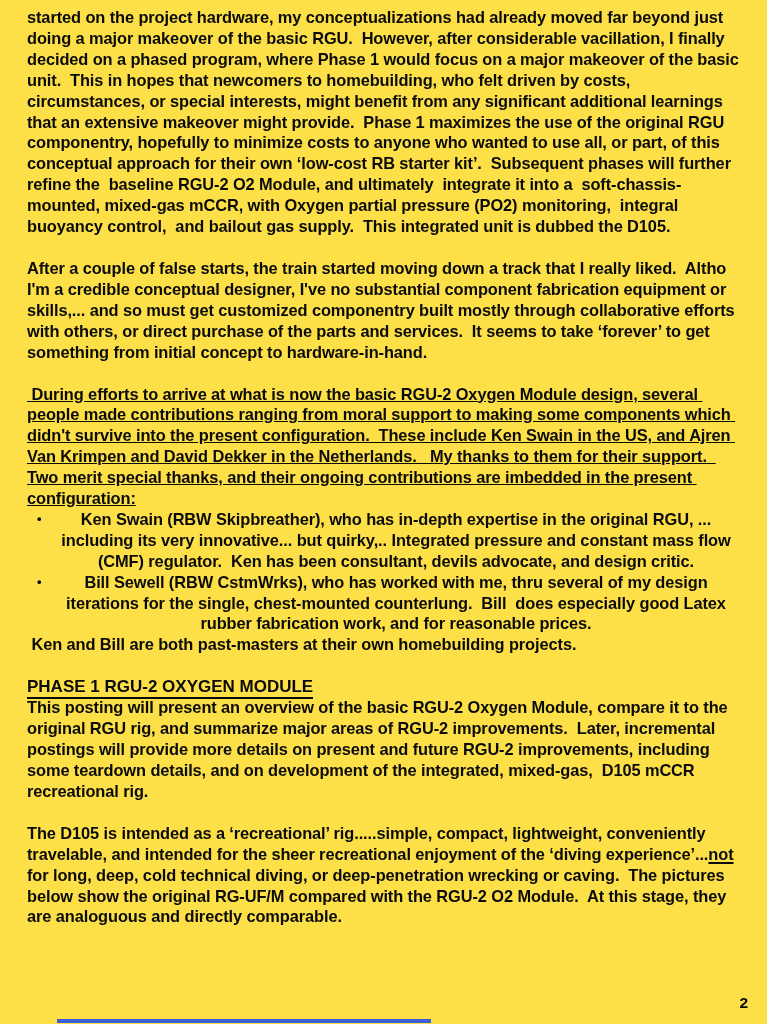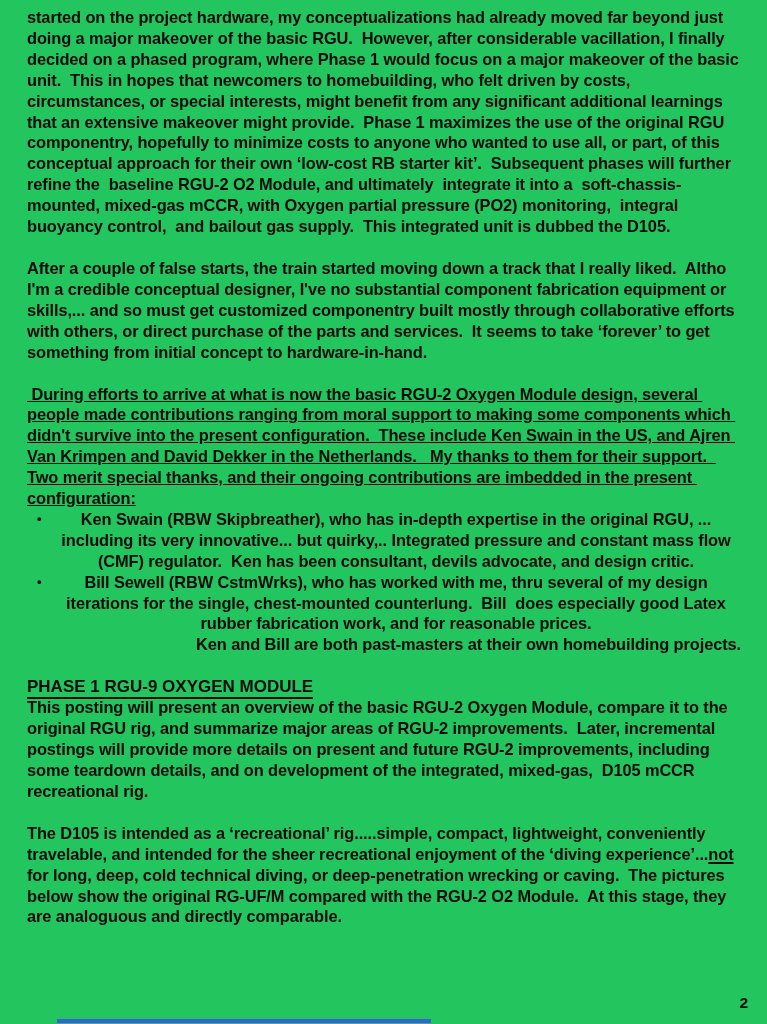--- a/index.html
+++ b/index.html
@@ -1,21 +1,21 @@
 <!DOCTYPE html>
 <html><head>
 <meta charset="utf-8">
 <style>
   html, body { margin: 0; padding: 0; background: #e8e8e8; }
   .page {
     position: relative;
     width: 767px;
     height: 1024px;
     margin: 0 auto;
-    background: #22c55e;
+    background: #fde047;
     font-family: "Liberation Sans", sans-serif;
     font-weight: bold;
     color: #0b0b0b;
     overflow: hidden;
   }
   .content {
     position: absolute;
     left: 27px;
     top: 7px;
     width: 714px;
@@ -41,21 +41,20 @@
     line-height: 20.9px;
   }
   .bullet-text {
     flex: 1;
     white-space: pre-wrap;
     text-align: center;
   }
   .closing {
     white-space: pre-wrap;
     margin: 0 0 21px 0;
-    text-align: right;
   }
   .heading {
     font-size: 17px;
     line-height: 21px;
     margin: 0;
     letter-spacing: 0;
   }
   .heading .underlined-heading {
     border-bottom: 2.5px solid #0b0b0b;
     padding-bottom: 1px;
@@ -94,21 +93,21 @@
         <span class="bullet-text">Ken Swain (RBW Skipbreather), who has in-depth expertise in the original RGU, ... including its very innovative... but quirky,.. Integrated pressure and constant mass flow (CMF) regulator.  Ken has been consultant, devils advocate, and design critic.</span>
       </div>
       <div class="bullet-row">
         <span class="bullet-marker">•</span>
         <span class="bullet-text">Bill Sewell (RBW CstmWrks), who has worked with me, thru several of my design iterations for the single, chest-mounted counterlung.  Bill  does especially good Latex rubber fabrication work, and for reasonable prices.</span>
       </div>
     </div>
 
     <p class="closing">&nbsp;Ken and Bill are both past-masters at their own homebuilding projects.</p>
 
-    <h2 class="heading"><span class="underlined-heading">PHASE 1 RGU-9 OXYGEN MODULE</span></h2>
+    <h2 class="heading"><span class="underlined-heading">PHASE 1 RGU-2 OXYGEN MODULE</span></h2>
 
     <p class="para">This posting will present an overview of the basic RGU-2 Oxygen Module, compare it to the original RGU rig, and summarize major areas of RGU-2 improvements.  Later, incremental postings will provide more details on present and future RGU-2 improvements, including some teardown details, and on development of the integrated, mixed-gas,  D105 mCCR recreational rig.</p>
 
     <p class="para"><span>The D105 is intended as a ‘recreational’ rig.....simple, compact, lightweight, conveniently travelable, and intended for the sheer recreational enjoyment of the ‘diving experience’...</span><span class="u">not</span><span> for long, deep, cold technical diving, or deep-penetration wrecking or caving.  The pictures below show the original RG-UF/M compared with the RGU-2 O2 Module.  At this stage, they are analoguous and directly comparable.</span></p>
 
   </div>
 
   <div class="page-number">2</div>
 
   <div class="bottom-rule"></div>

